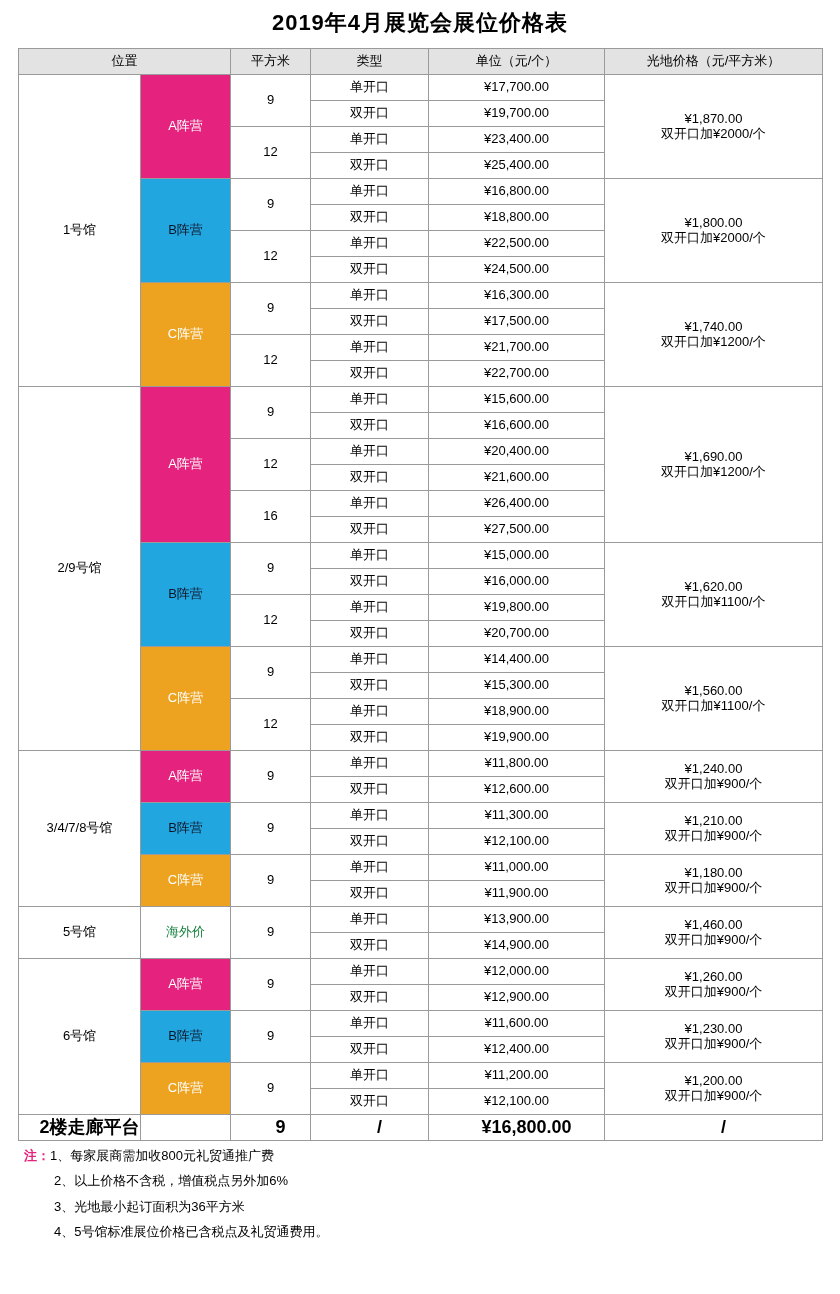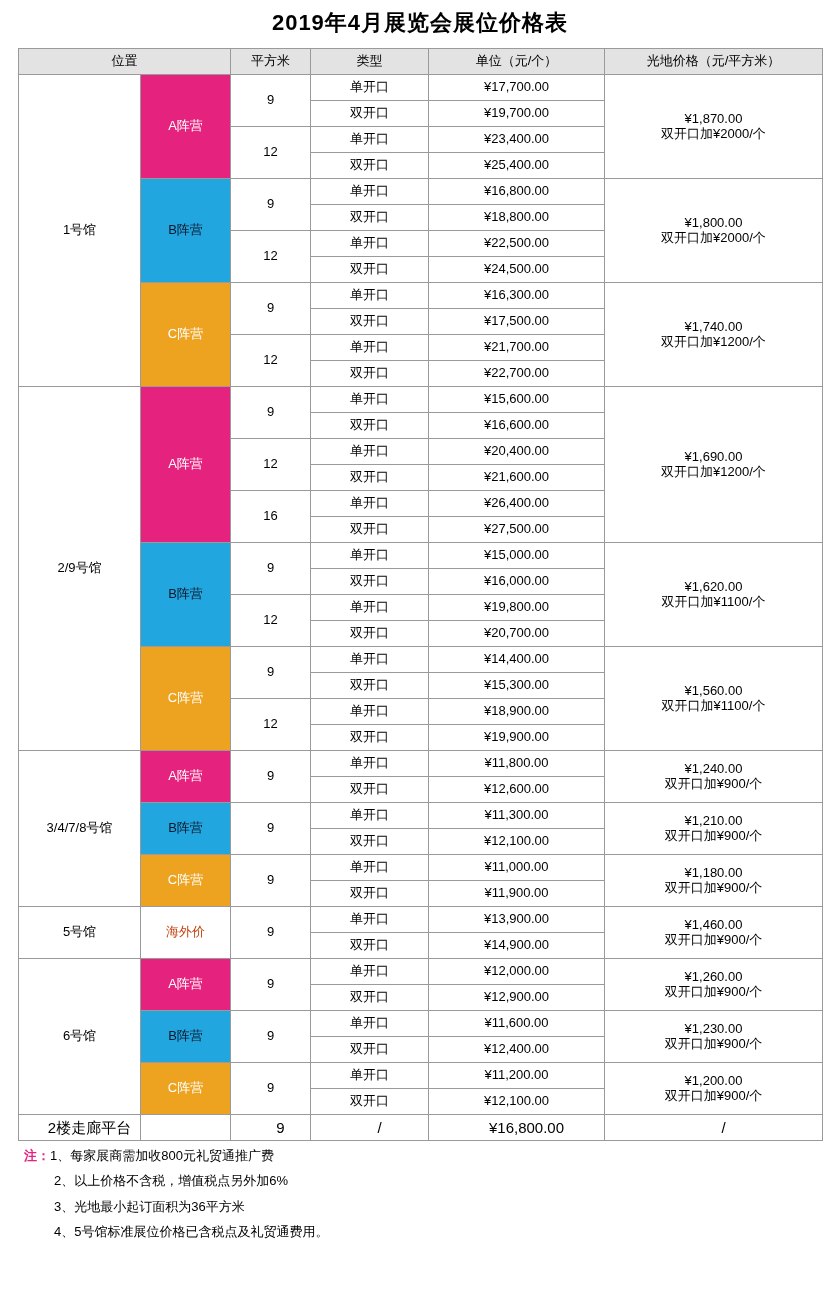--- a/index.html
+++ b/index.html
@@ -63,33 +63,33 @@
     font-weight: bold;
     font-size: 14px;
   }
   td.camp {
     font-weight: bold;
     font-size: 13px;
   }
   td.camp.a { background: #e5237e !important; color: #ffffff; }
   td.camp.b { background: #22a6e0 !important; color: #0f172a; }
   td.camp.c { background: #eda320 !important; color: #ffffff; }
-  td.camp.plain { background: #ffffff !important; color: #c2410c; font-weight: normal; }
+  td.camp.plain { background: #ffffff !important; color: #15803d; font-weight: normal; }
 
   td.land {
     font-size: 13px;
     line-height: 1.55;
     padding: 2px 0;
   }
   td.land .l1 { display: block; }
   td.land .l2 { display: block; }
 
   tr.bottom td {
-    font-weight: normal;
-    font-size: 15px;
+    font-weight: bold;
+    font-size: 18px;
     padding-left: 20px;
   }
 
   .notes {
     margin-top: 2px;
     font-size: 13px;
     line-height: 1.95;
     color: #000;
     padding-left: 6px;
   }

